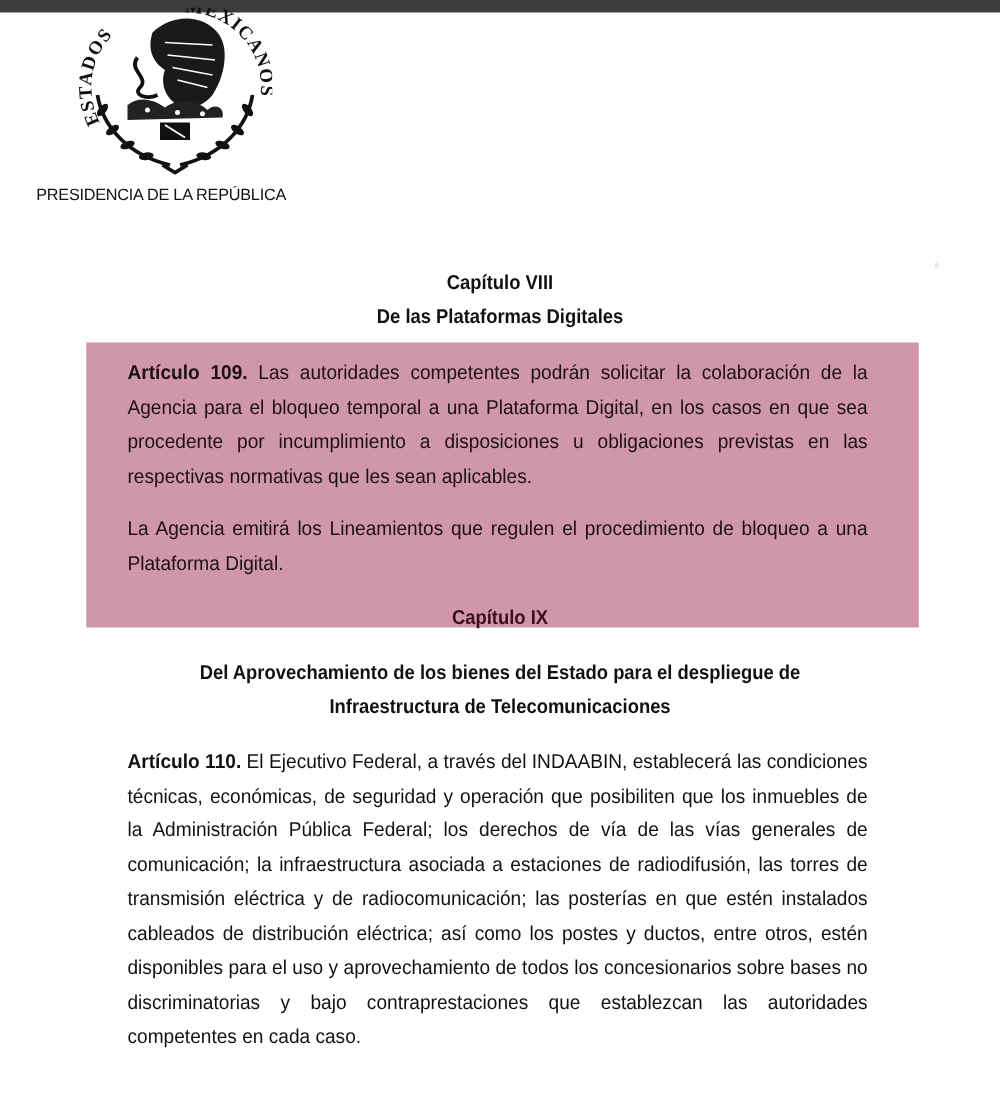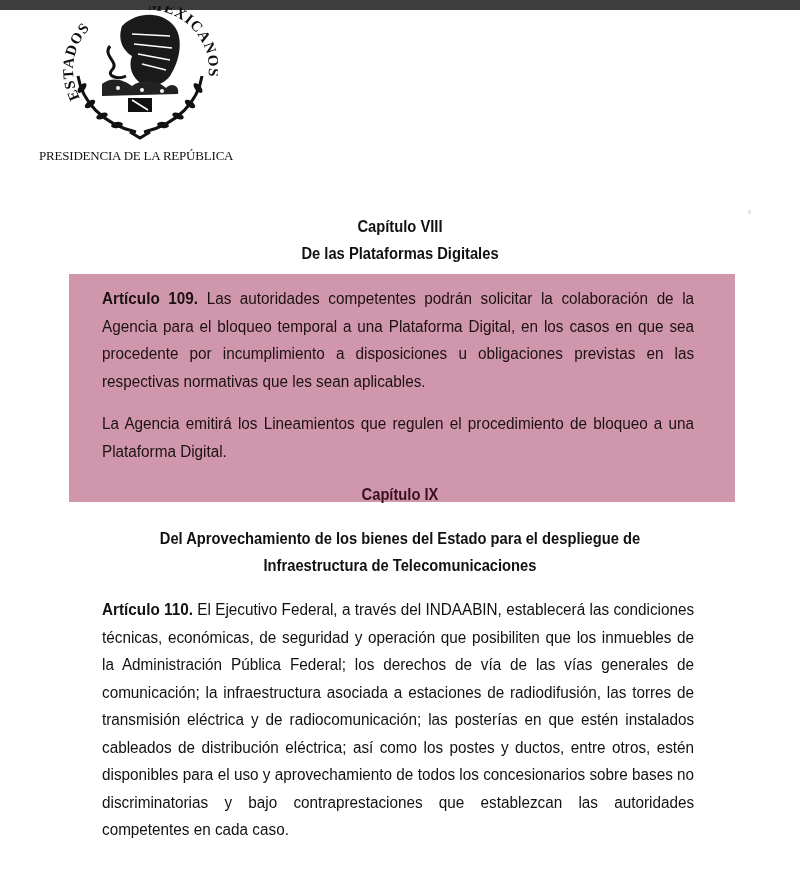--- a/index.html
+++ b/index.html
@@ -12,24 +12,23 @@
   .topbar {
     position: absolute; left: 0; top: 0; width: 800px; height: 10px;
     background: #3d3d3d;
   }
   .emblem {
     position: absolute; left: 62px; top: 6px; width: 156px; height: 134px;
     overflow: hidden;
   }
   .emblem svg { display: block; }
   .presidency {
-    position: absolute; left: 39px; top: 148px;
+    position: absolute; left: 29px; top: 148px;
     font-size: 13px; font-weight: normal; letter-spacing: -0.2px;
     color: #111;
-    font-family: Liberation Serif, serif;
   }
   .centered {
     position: absolute; left: 0; width: 800px; text-align: center;
     font-weight: bold; font-size: 16px; color: #111;
     transform: scaleX(0.92);
     transform-origin: 400px 0;
   }
   .highlight {
     position: absolute; left: 69px; top: 274px; width: 666px; height: 228px;
     background: #d097ac;

